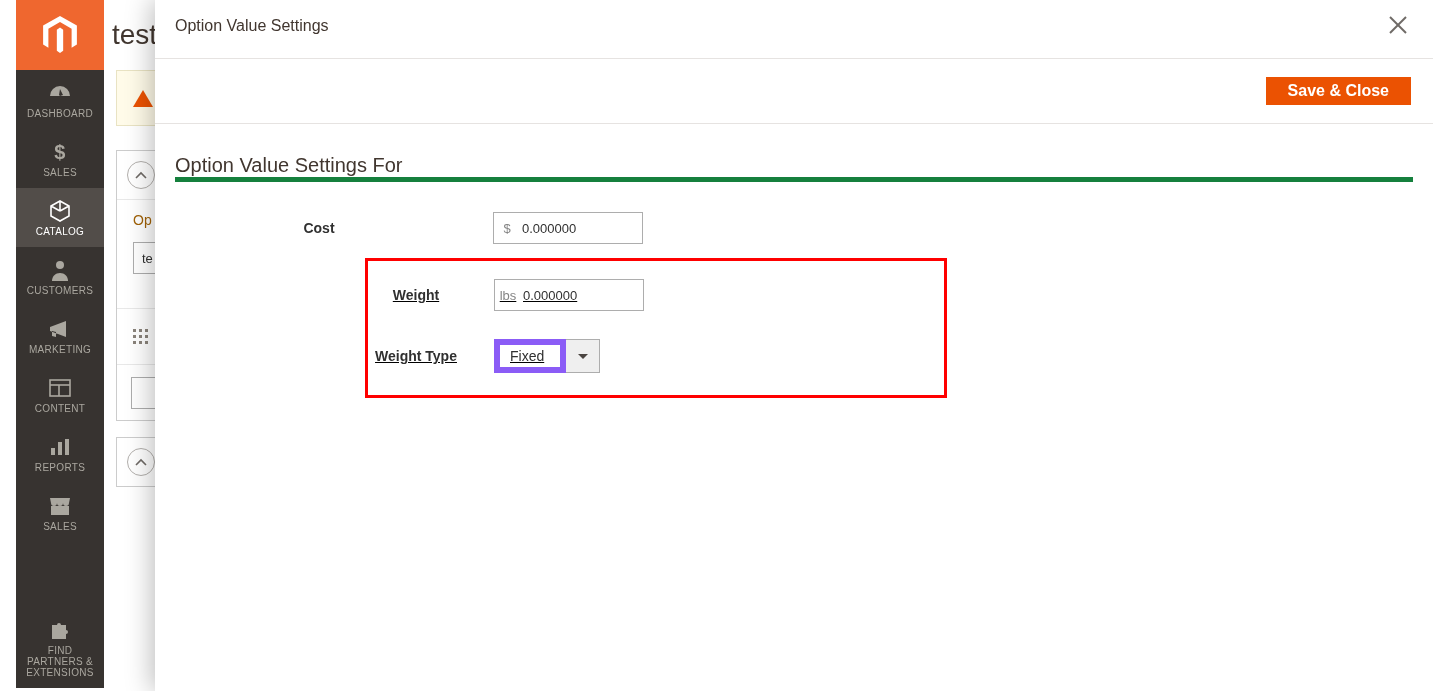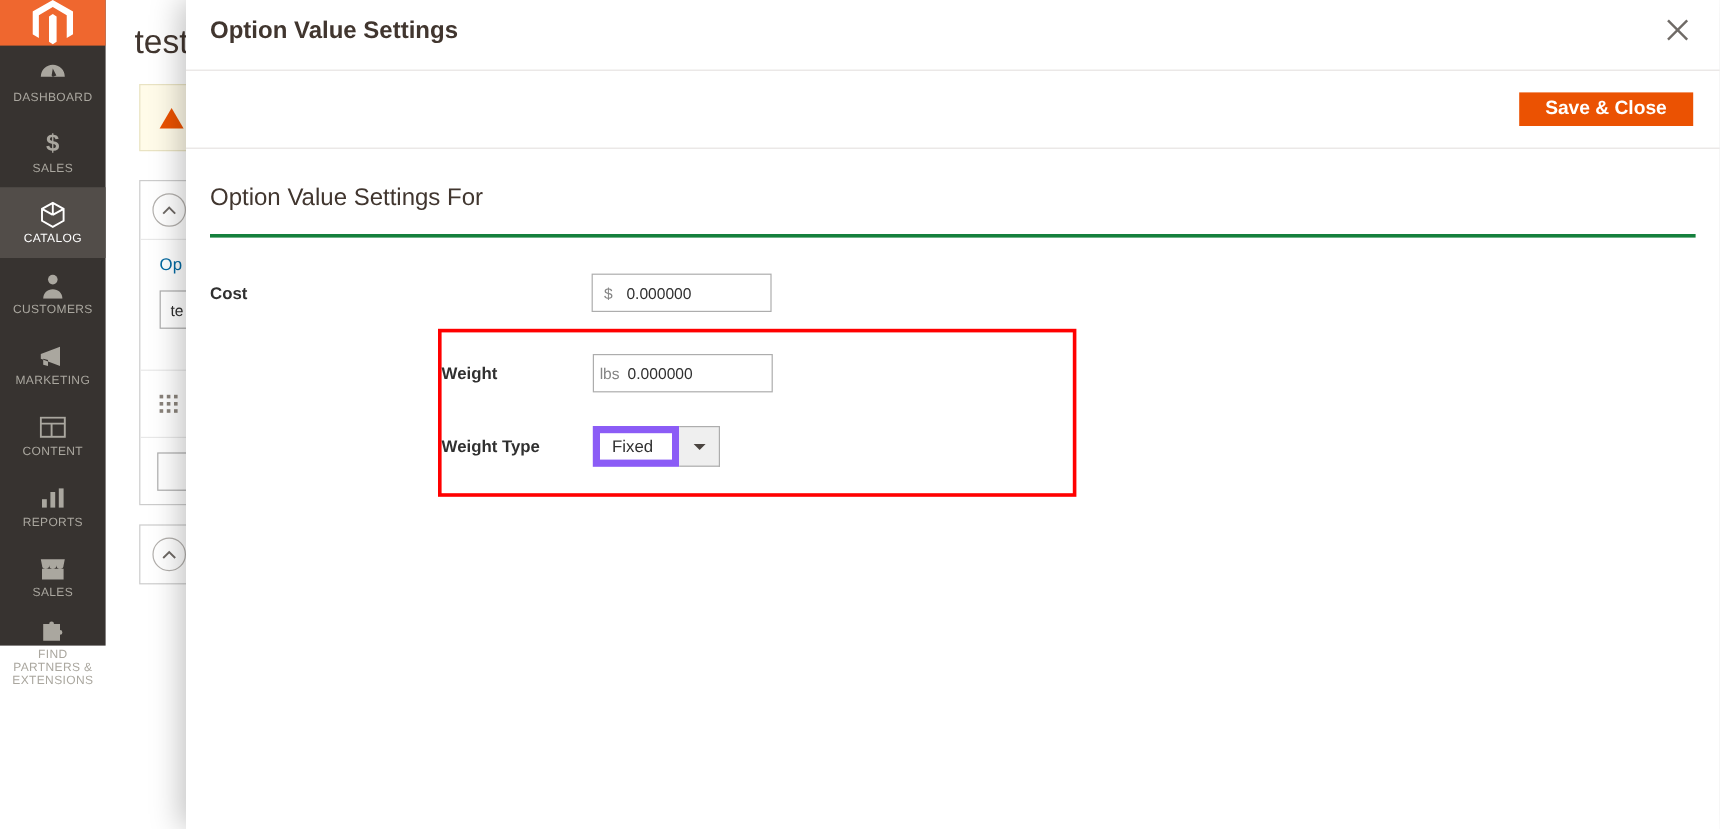--- a/index.html
+++ b/index.html
@@ -1,19 +1,19 @@
 <!DOCTYPE html>
 <html><head>
 <meta charset="utf-8">
 <style>
   * { box-sizing: border-box; margin: 0; padding: 0; }
   html, body { width: 1433px; height: 691px; font-family: 'Helvetica Neue', Helvetica, Arial, sans-serif; overflow: hidden; background: #fff; }
   
   .sidebar {
-    position: absolute; left: 0; top: 0; width: 88px; height: 538px;
+    position: absolute; left: 16px; top: 0; width: 88px; height: 688px;
     background: #373330; color: #aaa49c; font-size: 10px;
     display: flex; flex-direction: column; align-items: stretch; z-index: 5;
   }
   .sidebar .logo {
     width: 88px; height: 70px; background: #ef672f;
     display: flex; align-items: center; justify-content: center;
   }
   .sidebar .logo svg { width: 34px; height: 38px; }
   .sidebar .nav-item {
     display: flex; flex-direction: column; align-items: center; justify-content: center;
@@ -49,21 +49,21 @@
   .panel-header {
     height: 48px; display: flex; align-items: center; padding: 0 10px; gap: 10px;
   }
   .collapse-btn {
     width: 28px; height: 28px; border: 1px solid #b3b0ad; border-radius: 50%;
     display: flex; align-items: center; justify-content: center; color: #6f6a66;
     background: #fff;
   }
   .panel-body { padding: 12px 16px 20px; border-top: 1px solid #e8e8e8; }
   .field-row { display: flex; align-items: center; gap: 12px; margin-bottom: 14px; }
-  .field-row label { font-size: 14px; color: #0369a1; }
+  .field-row label { font-size: 14px; color: #a16207; }
   .txt-input {
     border: 1px solid #adadad; height: 32px; padding: 0 8px; font-size: 13px; color: #303030;
     background: #fff;
   }
   .drag-row {
     border-top: 1px solid #e8e8e8; height: 56px; display: flex; align-items: center; padding: 0 16px;
   }
   .grip { display: inline-flex; flex-direction: column; gap: 3px; margin-right: 12px; }
   .grip span { display: flex; gap: 3px; }
   .grip i { width: 3px; height: 3px; background: #8a837b; display: block; }
@@ -78,42 +78,42 @@
   
   .modal {
     position: absolute; top: 0; left: 155px; width: 1278px; height: 691px;
     background: #fff; box-shadow: -4px 0 24px rgba(0,0,0,.25);
     z-index: 20; display: flex; flex-direction: column;
   }
   .modal-header {
     display: flex; align-items: center; justify-content: space-between;
     padding: 14px 22px 20px 20px;
   }
-  .modal-header h2 { font-size: 20px; font-weight: 700; color: #41362f; }
+  .modal-header h2 { font-size: 16px; font-weight: 400; color: #41362f; }
   .close-x { width: 24px; height: 24px; cursor: pointer; color: #6f6a66; }
   .modal-toolbar {
     border-top: 1px solid #e6e3e1; border-bottom: 1px solid #e6e3e1;
     padding: 18px 22px; display: flex; justify-content: flex-end;
   }
   .primary-btn {
     background: #eb5202; color: #fff; border: none; height: 28px; padding: 0 22px;
     font-size: 16px; font-weight: 600; cursor: pointer;
   }
   .modal-body { padding: 30px 20px; }
   .modal-body h3 {
-    font-size: 20px; font-weight: 400; color: #41362f; padding-bottom: 18px;
-    border-bottom: 3px solid #15803d;
+    font-size: 20px; font-weight: 400; color: #41362f; 
+    border-bottom: 5px solid #15803d;
   }
 
   .form-area { padding-top: 30px; }
   .form-row {
     display: flex; align-items: center;
   }
   .form-row .label-cell {
-    width: 318px; text-align: left; padding-right: 30px;
+    width: 318px; text-align: center; padding-right: 30px;
     font-size: 14px; font-weight: 600; color: #303030;
   }
   .form-row .field-cell { display: flex; align-items: center; }
 
   .prefixed-input {
     display: flex; align-items: stretch; height: 32px; width: 150px;
     border: 1px solid #adadad; background: #fff;
   }
   .prefixed-input .prefix {
     display: flex; align-items: center; justify-content: center;
@@ -135,21 +135,21 @@
     width: 34px; border: 1px solid #adadad; border-left: none; background: #efefef;
     display: flex; align-items: center; justify-content: center;
   }
   .sel-arrow .caret {
     width: 0; height: 0; border-left: 5px solid transparent; border-right: 5px solid transparent;
     border-top: 5px solid #4a4440;
   }
 
   .highlight-box {
     border: 3px solid #ff0000; padding: 18px 0 22px; margin-top: 14px;
-    width: 532px; margin-left: 190px;
+    width: 582px; margin-left: 190px; text-decoration: underline;
   }
   .highlight-box .form-row .label-cell { width: 126px; }
   .highlight-box .form-row + .form-row { margin-top: 28px; }
 </style>
 </head>
 <body>
 
 <aside class="sidebar">
   <div class="logo">
     <svg viewBox="0 0 32 36">

